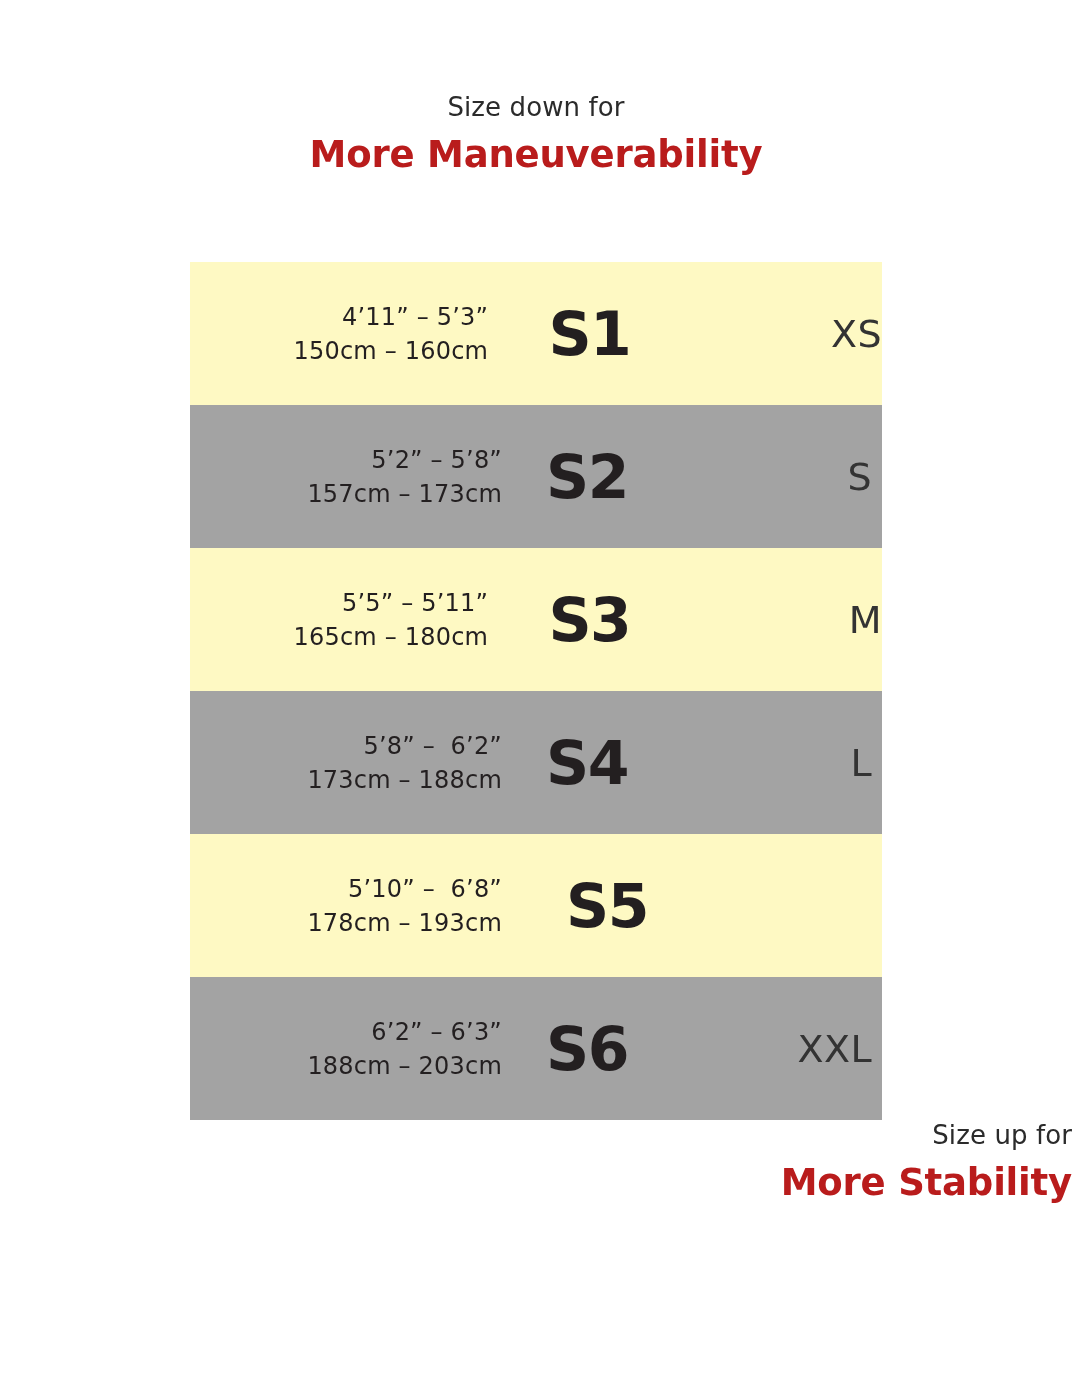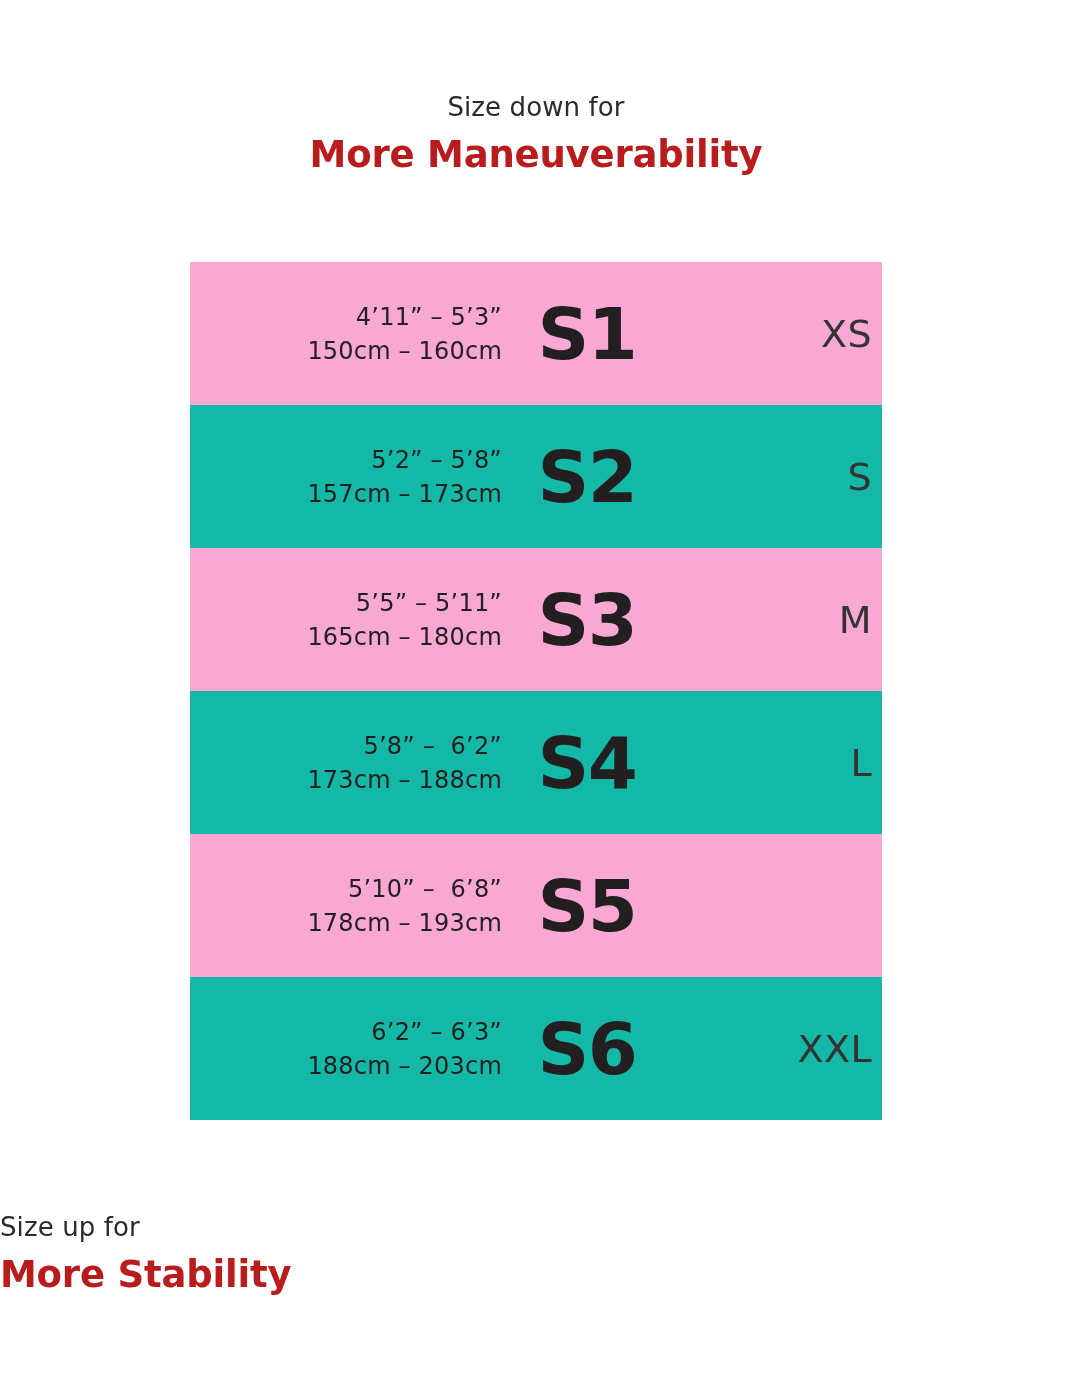--- a/index.html
+++ b/index.html
@@ -24,22 +24,21 @@
     border-radius: 6px;
   }
 
   
   .top-head {
     margin-top: 92px;
     text-align: center;
     width: 100%;
   }
   .bottom-head {
-    margin-top: 92px;
-    text-align: left;
+    text-align: right;
     width: 100%;
   }
   .head-small {
     font-size: 26px;
     font-weight: 400;
     letter-spacing: 0.1px;
     color: #2b2b2b;
     line-height: 1.2;
   }
   .head-large {
@@ -55,43 +54,44 @@
   .table {
     margin-top: 82px;
     width: 692px;
     display: flex;
     flex-direction: column;
   }
   .row {
     height: 143px;
     display: flex;
     align-items: center;
-    background: #14b8a6;
+    background: #a3a3a3;
   }
   .row.shaded {
-    background: #f9a8d4;
+    background: #fef9c3;
+    gap: 20px;
   }
   .cell-heights {
     width: 312px;
     text-align: right;
     padding-right: 0px;
     box-sizing: border-box;
   }
   .h-imperial, .h-metric {
     font-size: 24px;
     font-weight: 500;
     color: #231f20;
     line-height: 1.42;
     letter-spacing: 0.2px;
     white-space: pre;
   }
   .cell-code {
     width: 170px;
     text-align: center;
-    font-size: 72px;
+    font-size: 60px;
     font-weight: 700;
     letter-spacing: -1.5px;
     color: #231f20;
     line-height: 1;
   }
   .cell-alpha {
     width: 200px;
     text-align: right;
     padding-left: 6px;
     box-sizing: border-box;

